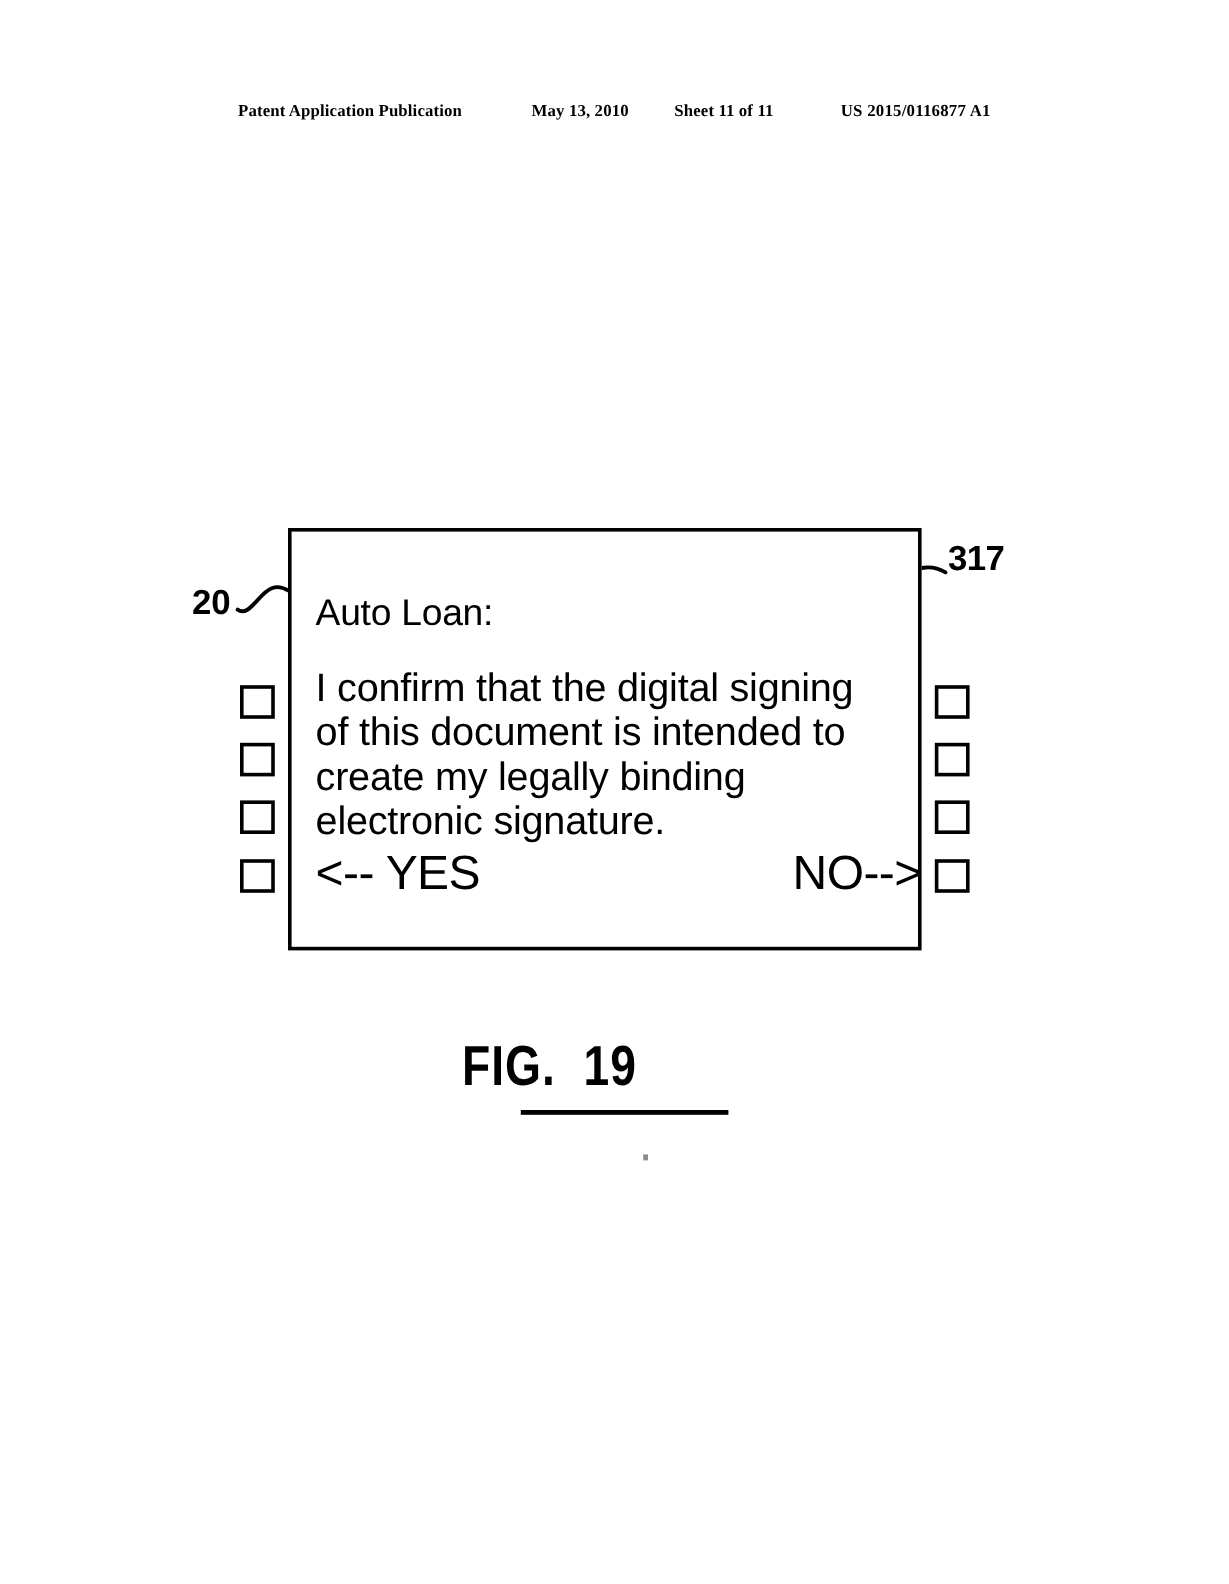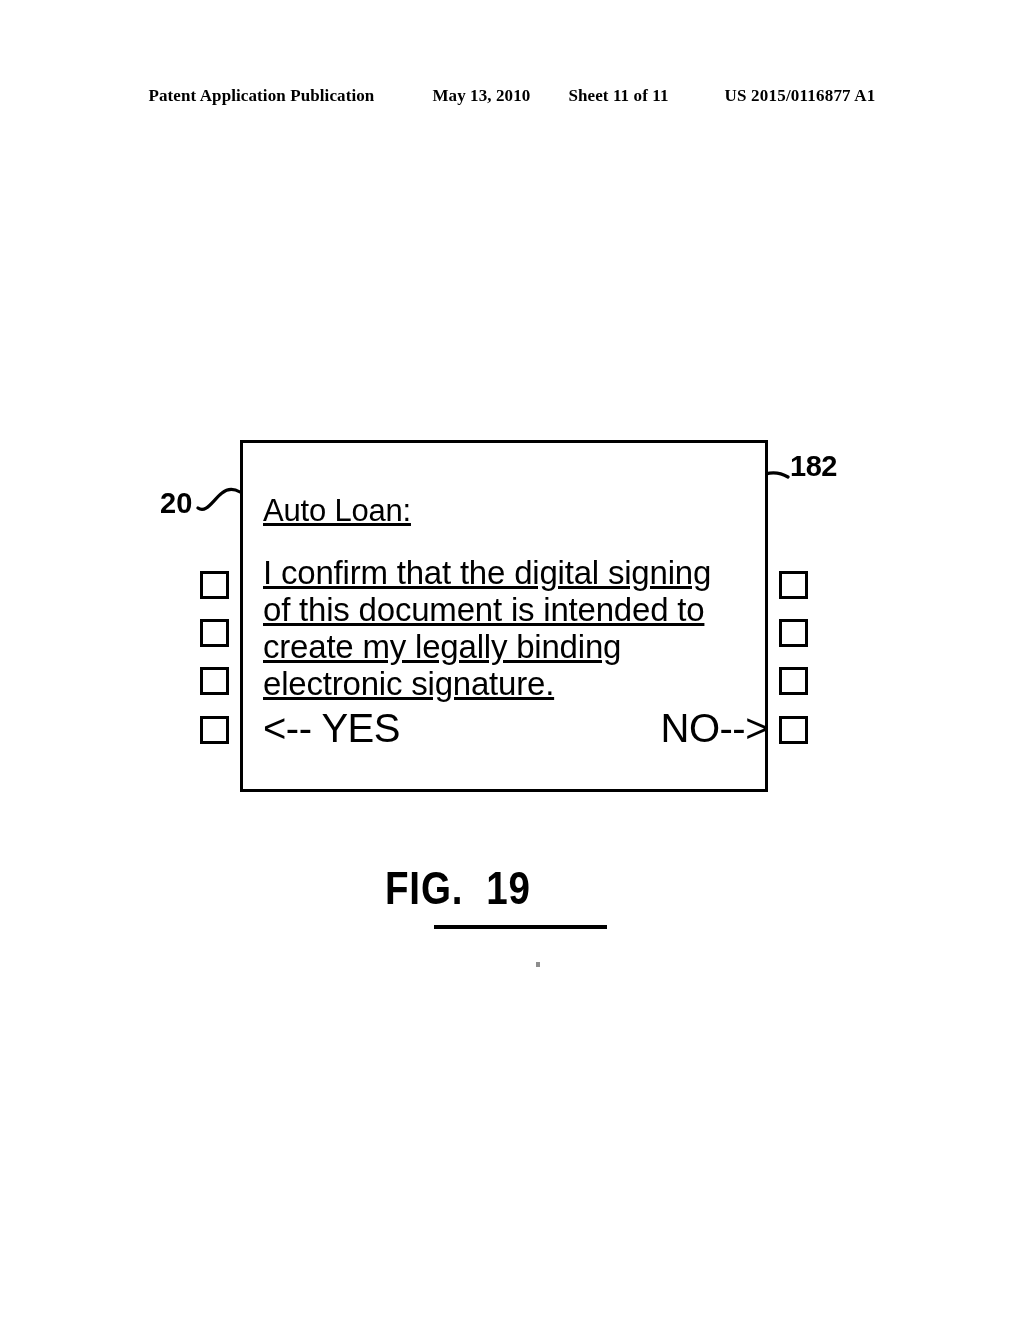--- a/index.html
+++ b/index.html
@@ -23,21 +23,21 @@
     position: absolute;
     left: 0;
     top: 86px;
     width: 1024px;
     height: 26px;
     display: flex;
     align-items: baseline;
     justify-content: center;
     font-family: "Liberation Serif", serif;
     font-weight: bold;
-    font-size: 17px;
+    font-size: 14px;
     letter-spacing: 0.1px;
     white-space: nowrap;
     gap: 12px;
   }
   .hdr-pub      { margin-right: 46px; }
   .hdr-date     { margin-right: 26px; }
   .hdr-sheet    { margin-right: 44px; }
   .hdr-patno    { letter-spacing: 0.2px; }
 
   
@@ -61,21 +61,20 @@
     background: #ffffff;
   }
 
   
   .screen-content {
     position: absolute;
     left: 263px;
     top: 492px;
     width: 490px;
     height: 256px;
-    text-decoration: underline;
   }
   .screen-title {
     font-size: 31px;
     line-height: 38px;
     letter-spacing: -0.2px;
     white-space: nowrap;
   }
   .screen-body {
     margin-top: 24px;
     font-size: 33px;
@@ -219,21 +218,21 @@
   </div>
 
   <div class="btn-col right">
     <div class="hw-button b0"></div>
     <div class="hw-button b1"></div>
     <div class="hw-button b2"></div>
     <div class="hw-button b3"></div>
   </div>
 
   <div class="ref-num ref-18">20</div>
-  <div class="ref-num ref-182">182</div>
+  <div class="ref-num ref-182">317</div>
 
   <div class="fig-caption-wrap">
     <span class="fig-caption">FIG.  19</span>
   </div>
   <div class="fig-rule"></div>
 
   <div class="scan-speck"></div>
 </div>
 
 </body></html>

